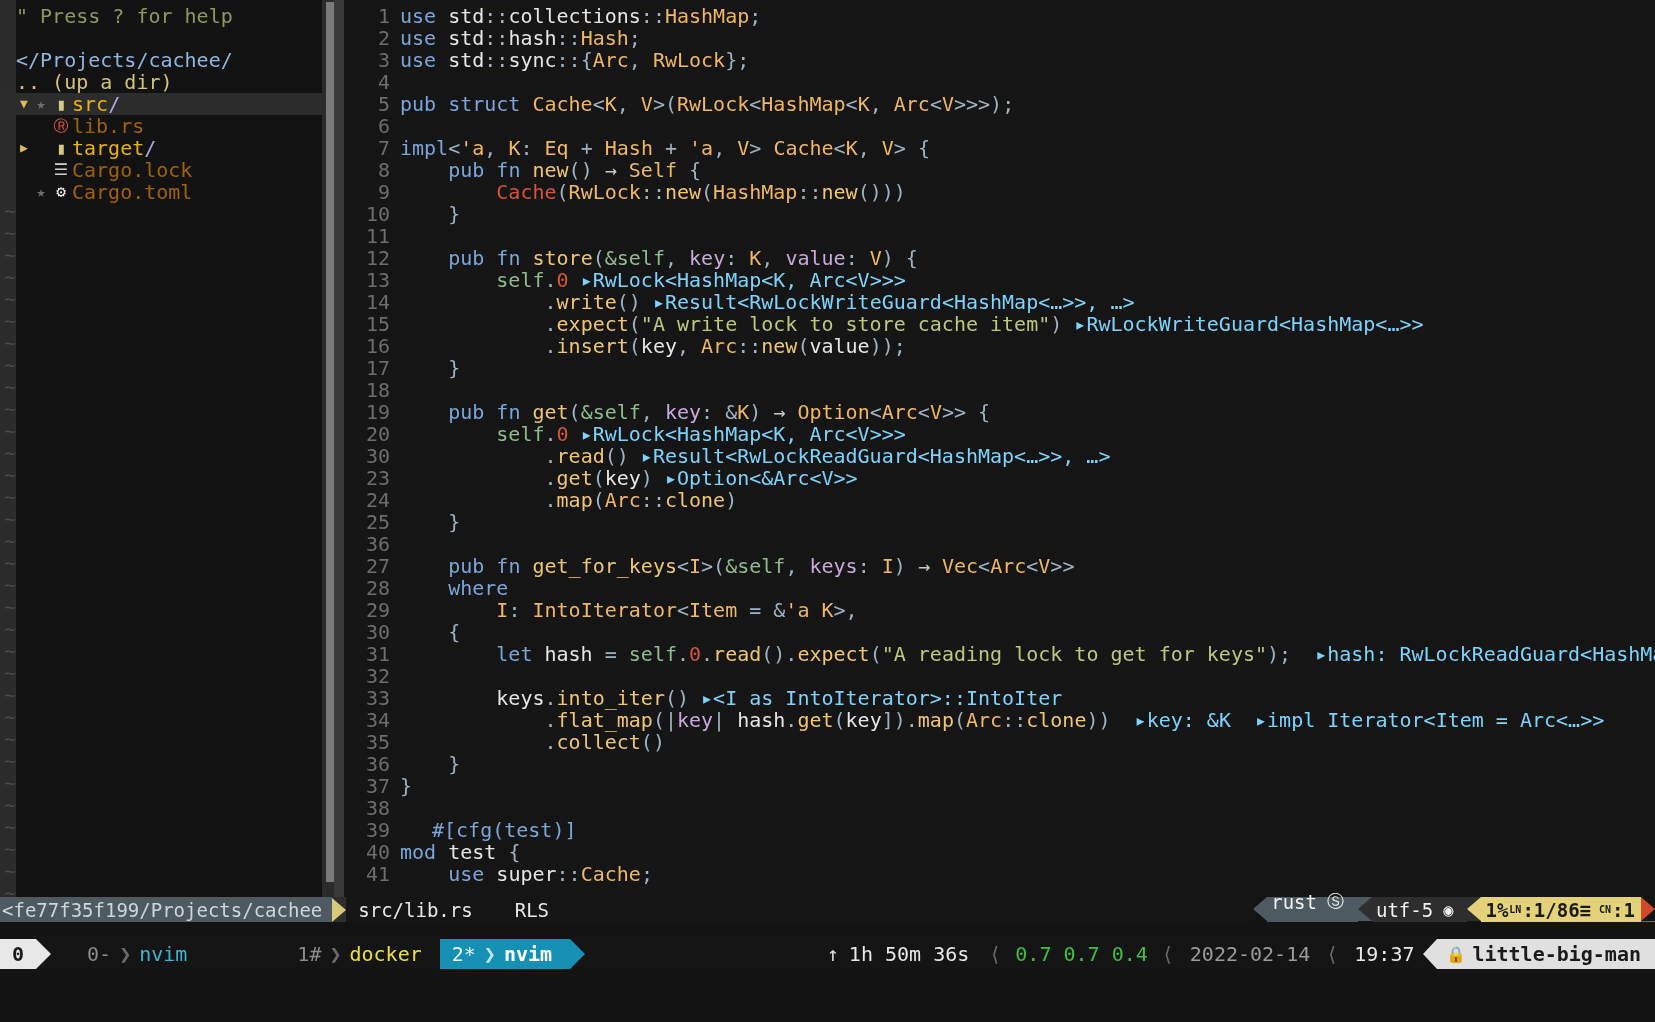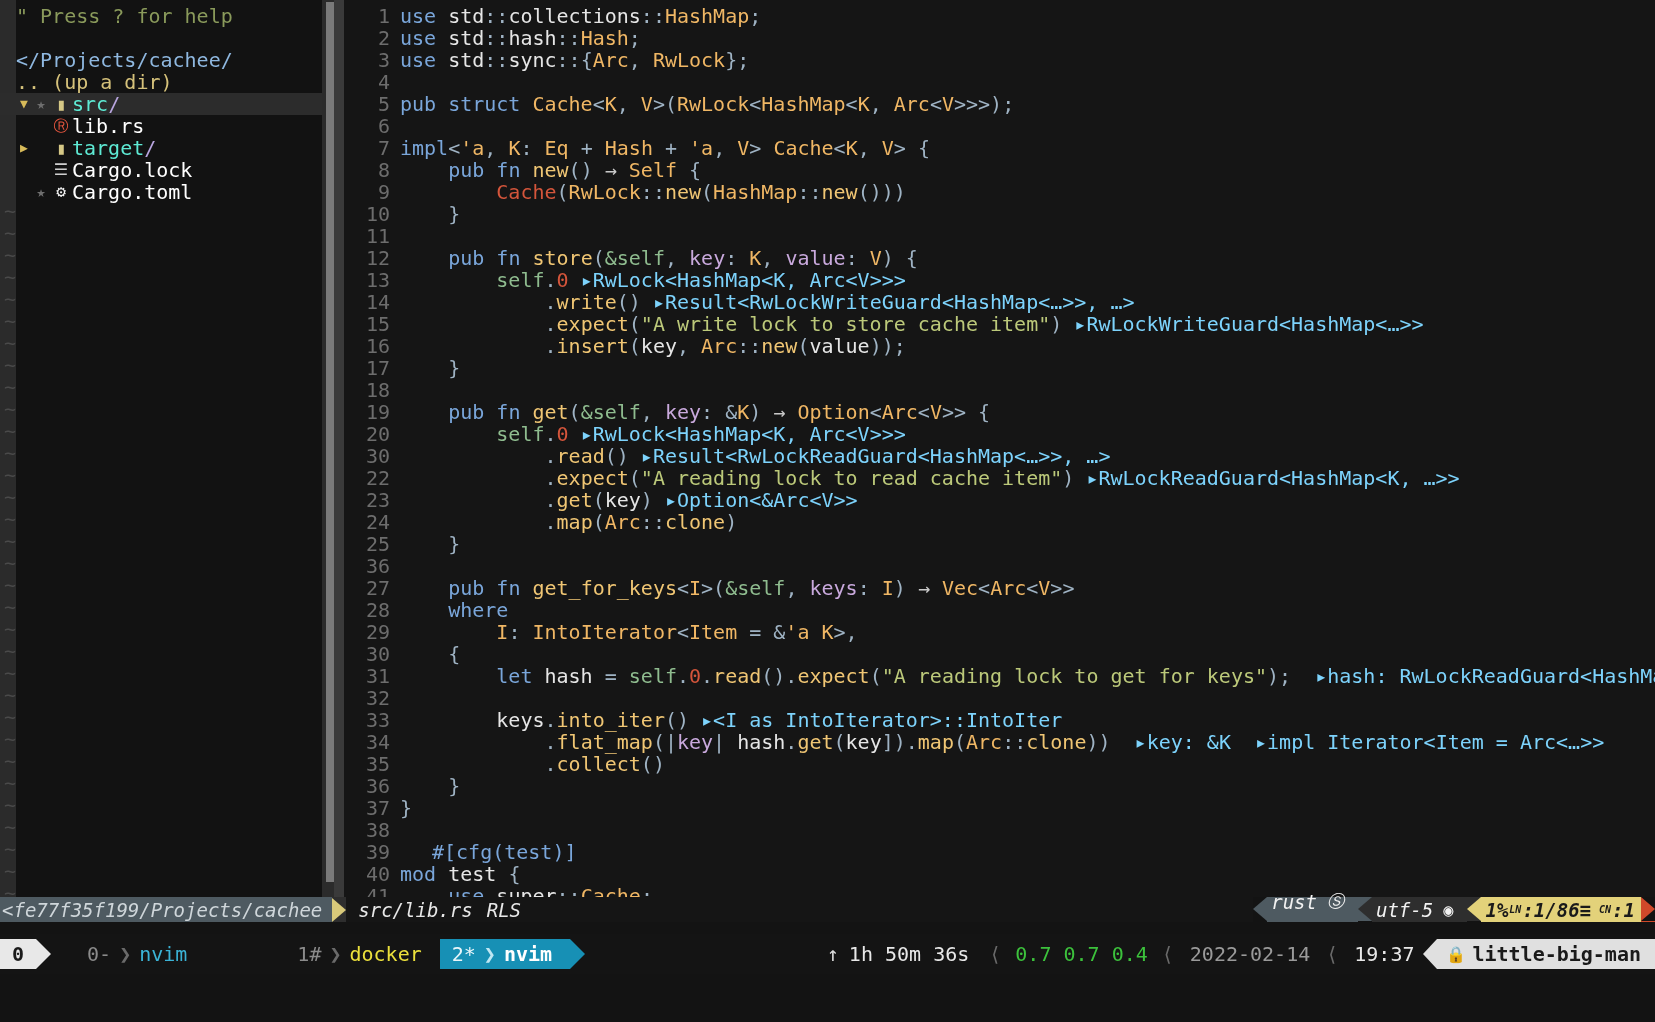--- a/index.html
+++ b/index.html
@@ -37,23 +37,23 @@
   .tree-blank { height: 22px; }
   .arrow { display:inline-block; width: 16px; text-align:center; color:#d8bb5a; font-size:13px; }
   .arrow.none { color: transparent; }
   .star { display:inline-block; width: 18px; text-align:center; color:#6e6e6e; font-size:15px; }
   .star.none { color: transparent; }
   .ic { display:inline-block; width: 22px; text-align:center; font-size:17px; }
   .ic-folder { color: #d6c886; }
   .ic-rust { color: #e8563f; font-size: 15px; }
   .ic-lock { color: #cfcfcf; font-size: 16px; }
   .ic-gear { color: #f2f2f2; font-size: 16px; }
-  .nm-folder { color: #5eead4; }
+  .nm-folder { color: #eab308; }
   .nm-slash { color: #b9a6e0; }
-  .nm-file { color: #ffffff; }
+  .nm-file { color: #a16207; }
 
   .tilde-col {
     position: absolute; left: 0; top: 200px; width: 322px;
     font-size: 20px; line-height: 22px; color: #4a4a4a;
   }
   .tilde-col div { padding-left: 4px; height: 22px; }
 
   
   .splitter {
     position: absolute; left: 322px; top: 0; width: 22px; height: 897px;
@@ -94,29 +94,28 @@
   .hint { color: #7dd3fc; }   
   .param{ color: #c9a9dd; }   
   .attr { color: #7aa6da; margin-left: 32px; }   
   .op   { color: #c9c9c9; }
 
   
   .statusline {
     position: absolute; left: 0; top: 897px; width: 1655px; height: 25px;
     display: flex; align-items: stretch;
     font-size: 19px;
-    font-style: italic;
   }
   .sl-cell { display: flex; align-items: center; white-space: pre; }
   .sl-cwd { background: #4e5a61; color: #cfd6da; padding: 0 10px 0 2px; }
   .sl-sep-a { width: 0; height: 0; border-top: 12.5px solid transparent;
               border-bottom: 12.5px solid transparent; border-left: 14px solid #d8c97a;
               background: #2e2e2e; }
   .sl-arrow-wrap { background: #2e2e2e; display:flex; align-items:center; }
-  .sl-file { background: #151515; color: #e8e8e8; padding: 0 12px; flex: 1; }
+  .sl-file { background: #151515; color: #e8e8e8; padding: 0 12px; flex: 1; gap: 28px; }
   .sl-sep-r { width: 0; height: 0; border-top: 12.5px solid transparent;
               border-bottom: 12.5px solid transparent; border-right: 14px solid #4e5a61; }
   .sl-lang { background: #4e5a61; color: #f2f2f2; padding: 0 14px 16px 4px; }
   .sl-sep-r2 { width: 0; height: 0; border-top: 12.5px solid transparent;
                border-bottom: 12.5px solid transparent; border-right: 14px solid #2e2e2e;
                background: #4e5a61; }
   .sl-enc { background: #2e2e2e; color: #f2f2f2; padding: 0 14px 0 4px; }
   .sl-sep-r3 { width: 0; height: 0; border-top: 12.5px solid transparent;
                border-bottom: 12.5px solid transparent; border-right: 14px solid #e3d27a;
                background: #2e2e2e; }
@@ -246,21 +245,20 @@
         <div class="cline"><span class="lnum">12</span><span class="ctext"><span class="punc">    </span><span class="kw">pub fn </span><span class="fnc">store</span><span class="punc">(</span><span class="selfk">&amp;self</span><span class="punc">, </span><span class="param">key</span><span class="punc">: </span><span class="type">K</span><span class="punc">, </span><span class="param">value</span><span class="punc">: </span><span class="type">V</span><span class="punc">) {</span></span></div>
         <div class="cline"><span class="lnum">13</span><span class="ctext"><span class="punc">        </span><span class="selfk">self</span><span class="punc">.</span><span class="num">0</span><span class="punc"> </span><span class="hint">▸RwLock&lt;HashMap&lt;K, Arc&lt;V&gt;&gt;&gt;</span></span></div>
         <div class="cline"><span class="lnum">14</span><span class="ctext"><span class="punc">            .</span><span class="fnc">write</span><span class="punc">() </span><span class="hint">▸Result&lt;RwLockWriteGuard&lt;HashMap&lt;…&gt;&gt;, …&gt;</span></span></div>
         <div class="cline"><span class="lnum">15</span><span class="ctext"><span class="punc">            .</span><span class="fnc">expect</span><span class="punc">(</span><span class="str">"A write lock to store cache item"</span><span class="punc">) </span><span class="hint">▸RwLockWriteGuard&lt;HashMap&lt;…&gt;&gt;</span></span></div>
         <div class="cline"><span class="lnum">16</span><span class="ctext"><span class="punc">            .</span><span class="fnc">insert</span><span class="punc">(</span><span class="ident">key</span><span class="punc">, </span><span class="type">Arc</span><span class="punc">::</span><span class="fnc">new</span><span class="punc">(</span><span class="ident">value</span><span class="punc">));</span></span></div>
         <div class="cline"><span class="lnum">17</span><span class="ctext"><span class="punc">    }</span></span></div>
         <div class="cline"><span class="lnum">18</span><span class="ctext"></span></div>
         <div class="cline"><span class="lnum">19</span><span class="ctext"><span class="punc">    </span><span class="kw">pub fn </span><span class="fnc">get</span><span class="punc">(</span><span class="selfk">&amp;self</span><span class="punc">, </span><span class="param">key</span><span class="punc">: &amp;</span><span class="type">K</span><span class="punc">) </span><span class="op">→</span><span class="punc"> </span><span class="type">Option</span><span class="punc">&lt;</span><span class="type">Arc</span><span class="punc">&lt;</span><span class="type">V</span><span class="punc">&gt;&gt; {</span></span></div>
         <div class="cline"><span class="lnum">20</span><span class="ctext"><span class="punc">        </span><span class="selfk">self</span><span class="punc">.</span><span class="num">0</span><span class="punc"> </span><span class="hint">▸RwLock&lt;HashMap&lt;K, Arc&lt;V&gt;&gt;&gt;</span></span></div>
         <div class="cline"><span class="lnum">30</span><span class="ctext"><span class="punc">            .</span><span class="fnc">read</span><span class="punc">() </span><span class="hint">▸Result&lt;RwLockReadGuard&lt;HashMap&lt;…&gt;&gt;, …&gt;</span></span></div>
-        <div class="cline"><span class="lnum">22</span><span class="ctext"><span class="punc">            .</span><span class="fnc">expect</span><span class="punc">(</span><span class="str">"A reading lock to read cache item"</span><span class="punc">) </span><span class="hint">▸RwLockReadGuard&lt;HashMap&lt;K, …&gt;&gt;</span></span></div>
         <div class="cline"><span class="lnum">23</span><span class="ctext"><span class="punc">            .</span><span class="fnc">get</span><span class="punc">(</span><span class="ident">key</span><span class="punc">) </span><span class="hint">▸Option&lt;&amp;Arc&lt;V&gt;&gt;</span></span></div>
         <div class="cline"><span class="lnum">24</span><span class="ctext"><span class="punc">            .</span><span class="fnc">map</span><span class="punc">(</span><span class="type">Arc</span><span class="punc">::</span><span class="fnc">clone</span><span class="punc">)</span></span></div>
         <div class="cline"><span class="lnum">25</span><span class="ctext"><span class="punc">    }</span></span></div>
         <div class="cline"><span class="lnum">36</span><span class="ctext"></span></div>
         <div class="cline"><span class="lnum">27</span><span class="ctext"><span class="punc">    </span><span class="kw">pub fn </span><span class="fnc">get_for_keys</span><span class="punc">&lt;</span><span class="type">I</span><span class="punc">&gt;(</span><span class="selfk">&amp;self</span><span class="punc">, </span><span class="param">keys</span><span class="punc">: </span><span class="type">I</span><span class="punc">) </span><span class="op">→</span><span class="punc"> </span><span class="type">Vec</span><span class="punc">&lt;</span><span class="type">Arc</span><span class="punc">&lt;</span><span class="type">V</span><span class="punc">&gt;&gt;</span></span></div>
         <div class="cline"><span class="lnum">28</span><span class="ctext"><span class="punc">    </span><span class="kw">where</span></span></div>
         <div class="cline"><span class="lnum">29</span><span class="ctext"><span class="punc">        </span><span class="type">I</span><span class="punc">: </span><span class="type">IntoIterator</span><span class="punc">&lt;</span><span class="type">Item</span><span class="punc"> = &amp;</span><span class="type">'a</span><span class="punc"> </span><span class="type">K</span><span class="punc">&gt;,</span></span></div>
         <div class="cline"><span class="lnum">30</span><span class="ctext"><span class="punc">    {</span></span></div>
         <div class="cline"><span class="lnum">31</span><span class="ctext"><span class="punc">        </span><span class="kw">let </span><span class="ident">hash</span><span class="punc"> = </span><span class="selfk">self</span><span class="punc">.</span><span class="num">0</span><span class="punc">.</span><span class="fnc">read</span><span class="punc">().</span><span class="fnc">expect</span><span class="punc">(</span><span class="str">"A reading lock to get for keys"</span><span class="punc">);  </span><span class="hint">▸hash: RwLockReadGuard&lt;HashMap&lt;K, …&gt;&gt;</span></span></div>
         <div class="cline"><span class="lnum">32</span><span class="ctext"></span></div>

